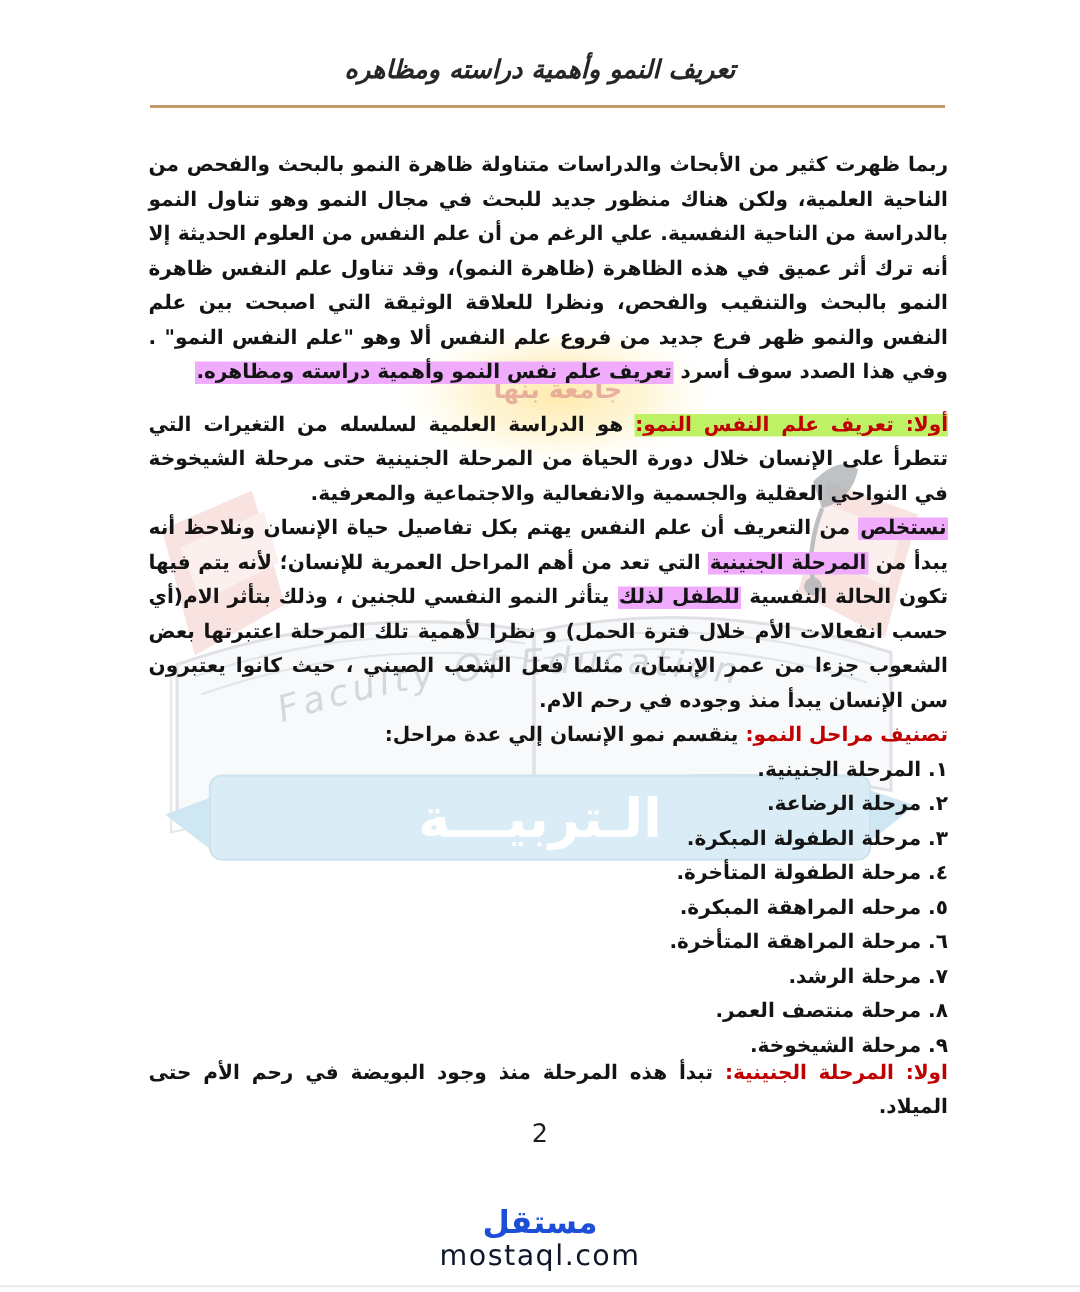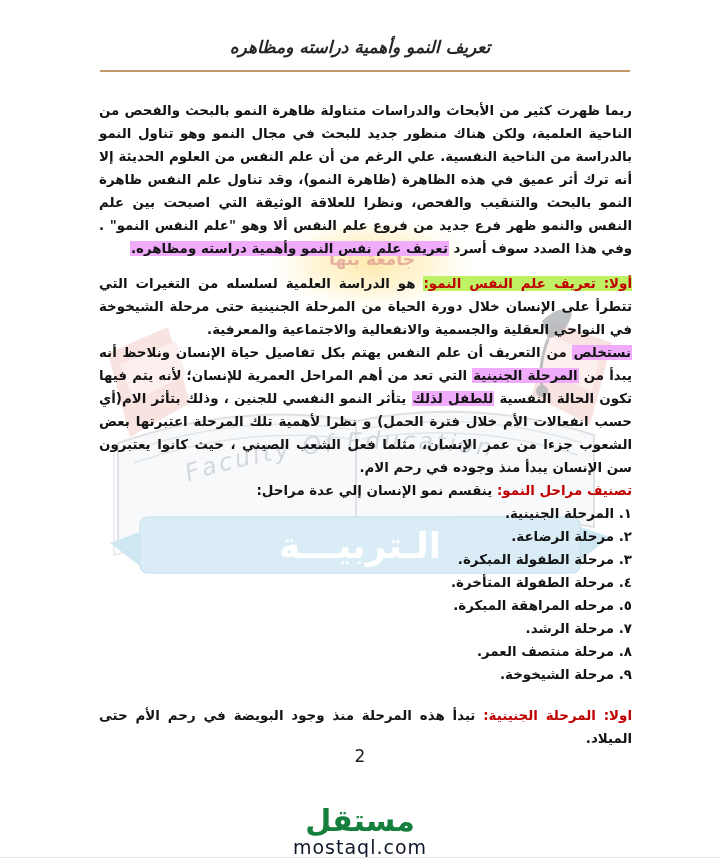--- a/index.html
+++ b/index.html
@@ -37,21 +37,21 @@
   }
   .uni-watermark {
     position:absolute; left:90px; top:225px; width:540px; height:370px;
     opacity:0.55; pointer-events:none;
   }
   .mostaql {
     position:absolute; top:804px; left:0; right:0;
     text-align:center; line-height:1.1;
   }
   .mostaql .ar {
-    direction:rtl; font-size:30px; font-weight:bold; color:#15803d;
+    direction:rtl; font-size:21px; font-weight:bold; color:#1d4ed8;
   }
   .mostaql .en {
     font-size:19px; color:#0f172a; letter-spacing:1px; font-weight:400;
   }
   .bottom-edge {
     position:absolute; left:0; right:0; bottom:3px; height:1px; background:#dfe8ee;
   }
 </style>
 </head>
 <body>
@@ -128,20 +128,21 @@
     </p>
     <p class="para">
       <span class="red">تصنيف مراحل النمو:</span><span> ينقسم نمو الإنسان إلي عدة مراحل:</span>
     </p>
     <div class="stage-list">
       <div class="stage-item">١. المرحلة الجنينية.</div>
       <div class="stage-item">٢. مرحلة الرضاعة.</div>
       <div class="stage-item">٣. مرحلة الطفولة المبكرة.</div>
       <div class="stage-item">٤. مرحلة الطفولة المتأخرة.</div>
       <div class="stage-item">٥. مرحله المراهقة المبكرة.</div>
+      <div class="stage-item">٦. مرحلة المراهقة المتأخرة.</div>
       <div class="stage-item">٧. مرحلة الرشد.</div>
       <div class="stage-item">٨. مرحلة منتصف العمر.</div>
       <div class="stage-item">٩. مرحلة الشيخوخة.</div>
     </div>
   </div>
 
   <div class="text-col" id="final-block">
     <p class="para">
       <span class="red">اولا: المرحلة الجنينية:</span><span> تبدأ هذه المرحلة منذ وجود البويضة في رحم الأم حتى الميلاد.</span>
     </p>

